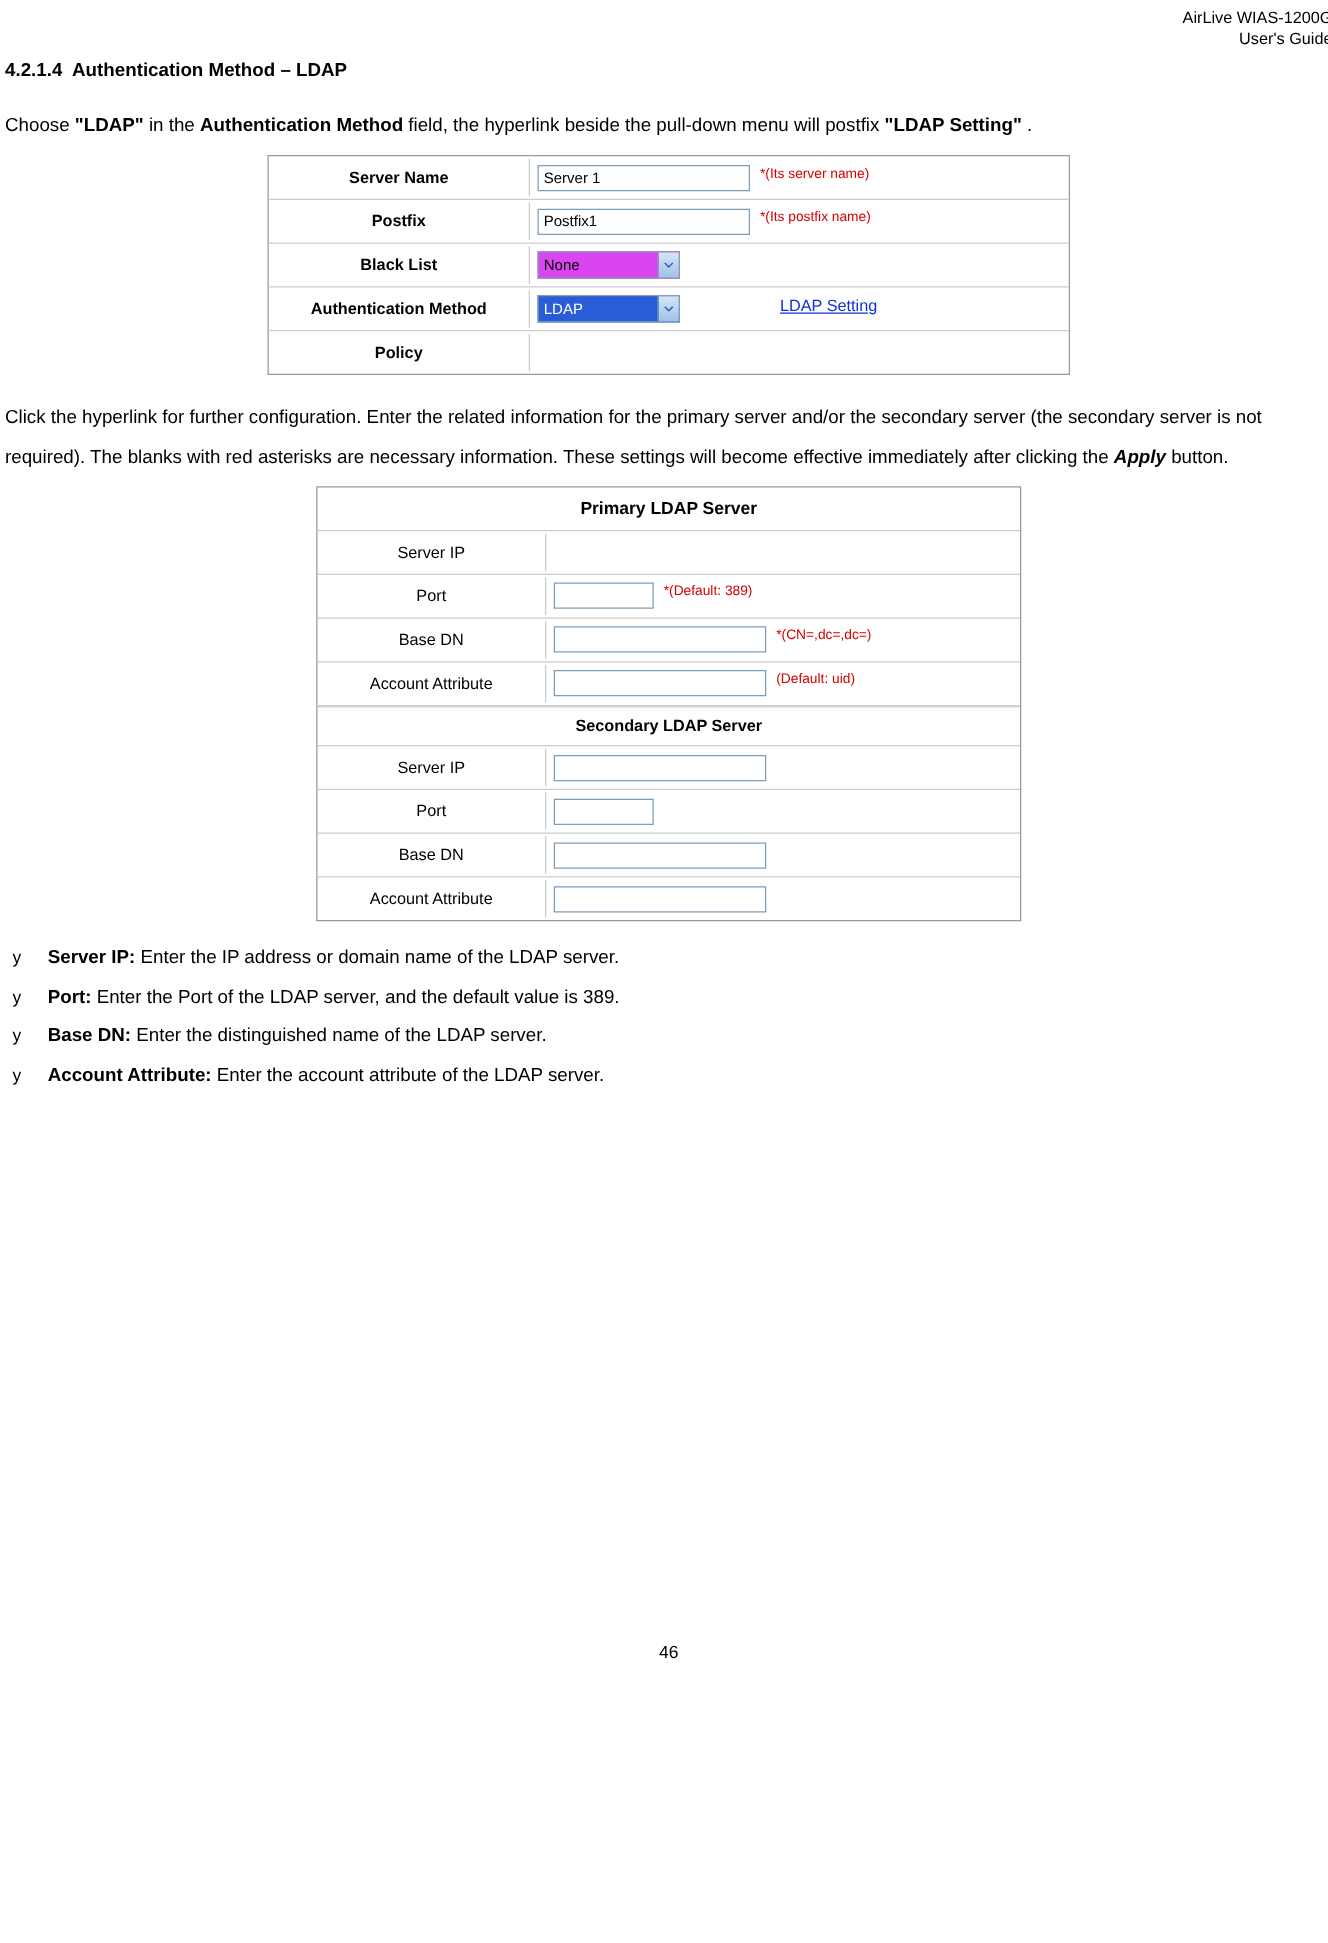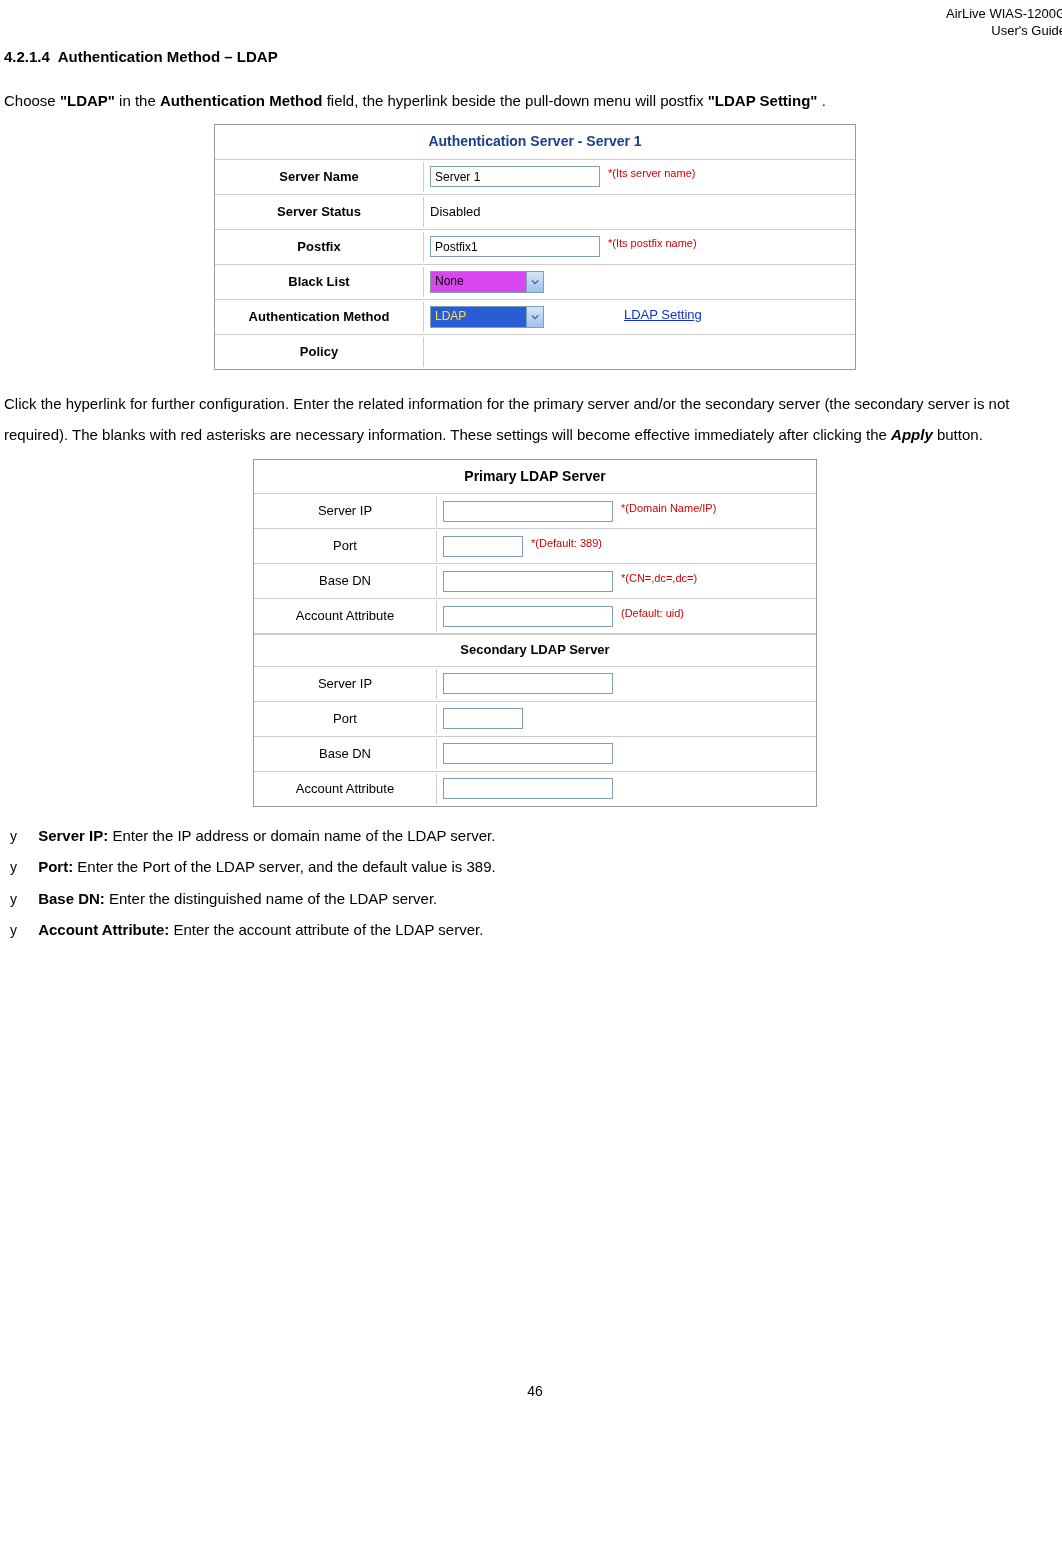--- a/index.html
+++ b/index.html
@@ -78,21 +78,21 @@
   .sel {
     border: 1px solid #7e9db9;
     font-size: 12px;
     height: 20px;
     background:#d946ef;
     position:relative;
     display:inline-flex;
     align-items:center;
     padding: 0 18px 0 4px;
   }
-  .sel.blue { background:#2a5cd6; color:#fde047; }
+  .sel.blue { background:#2a5cd6; color:#ffffff; }
   .sel .chev {
     position:absolute; right:0; top:0; bottom:0; width:16px;
     background: linear-gradient(#d6e5f5,#9fc1ea); border-left:1px solid #7e9db9;
     display:flex; align-items:center; justify-content:center;
   }
   .sel .chev svg { width:8px; height:8px; }
   .redhint { color: #d40000; font-size: 11px; }
   .linktxt { color:#1030d0; text-decoration: underline; font-size: 13px; }
 
   .subhdr {
@@ -146,36 +146,29 @@
   <span>Choose </span>
   <b>"LDAP"</b>
   <span> in the </span>
   <b>Authentication Method</b>
   <span> field, the hyperlink beside the pull-down menu will postfix </span>
   <b>"LDAP Setting"</b>
   <span>.</span>
 </p>
 
 <div class="panel p1">
-  <div class="panel-title" style="color:#1a3e8a;">Authentication Server - Server 1</div>
 
   <div class="row">
     <div class="lbl bold">Server Name</div>
     <div class="val">
       <input class="txtin wide" value="Server 1" style="">
       <span class="redhint">*(Its server name)</span>
     </div>
   </div>
 
-  <div class="row">
-    <div class="lbl bold">Server Status</div>
-    <div class="val">
-      <span>Disabled</span>
-    </div>
-  </div>
 
   <div class="row">
     <div class="lbl bold">Postfix</div>
     <div class="val">
       <input class="txtin wide" value="Postfix1" style="">
       <span class="redhint">*(Its postfix name)</span>
     </div>
   </div>
 
   <div class="row">
@@ -216,24 +209,20 @@
   <span>Click the hyperlink for further configuration. Enter the related information for the primary server and/or the secondary server (the secondary server is not required). The blanks with red asterisks are necessary information. These settings will become effective immediately after clicking the </span>
   <i><b>Apply</b></i>
   <span> button.</span>
 </p>
 
 <div class="panel p2">
   <div class="panel-title">Primary LDAP Server</div>
 
   <div class="row">
     <div class="lbl">Server IP</div>
-    <div class="val">
-      <input class="txtin wide" style="">
-      <span class="redhint">*(Domain Name/IP)</span>
-    </div>
   </div>
 
   <div class="row">
     <div class="lbl">Port</div>
     <div class="val">
       <input class="txtin small" style="">
       <span class="redhint">*(Default: 389)</span>
     </div>
   </div>
 

